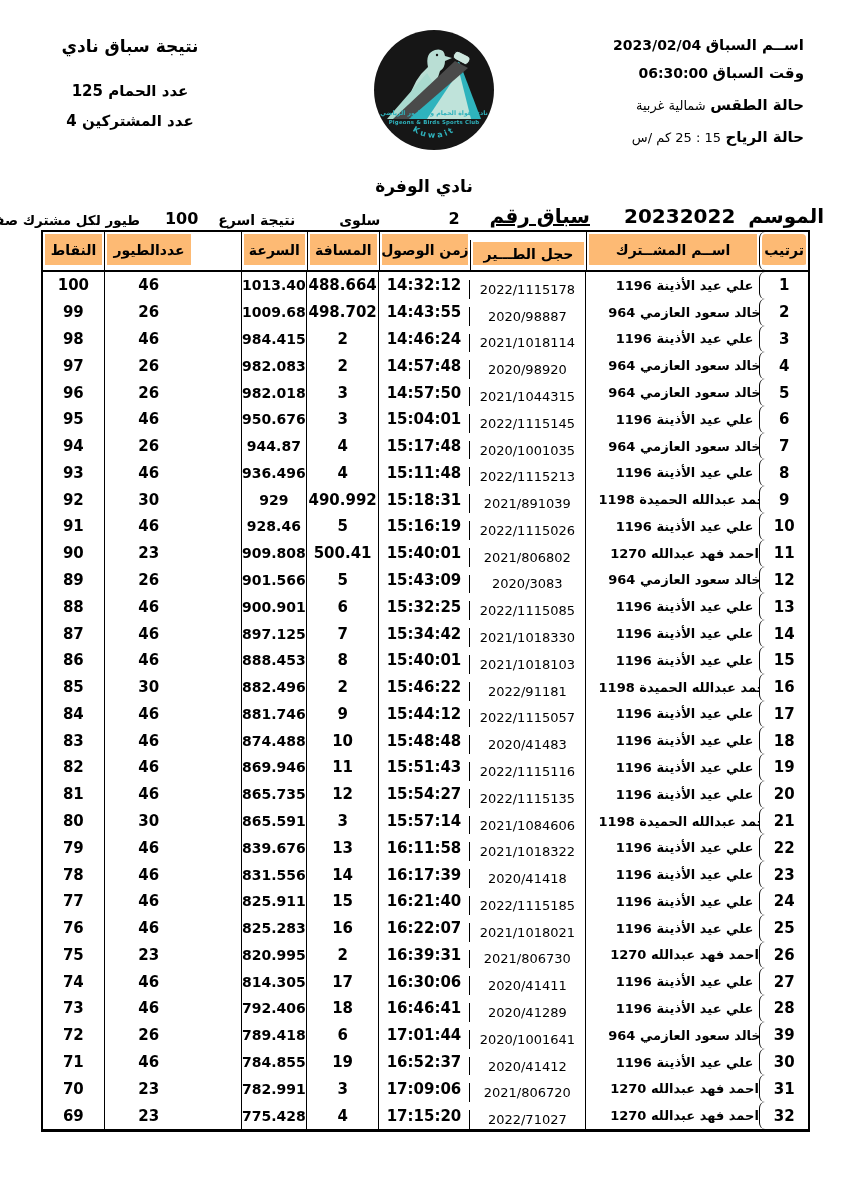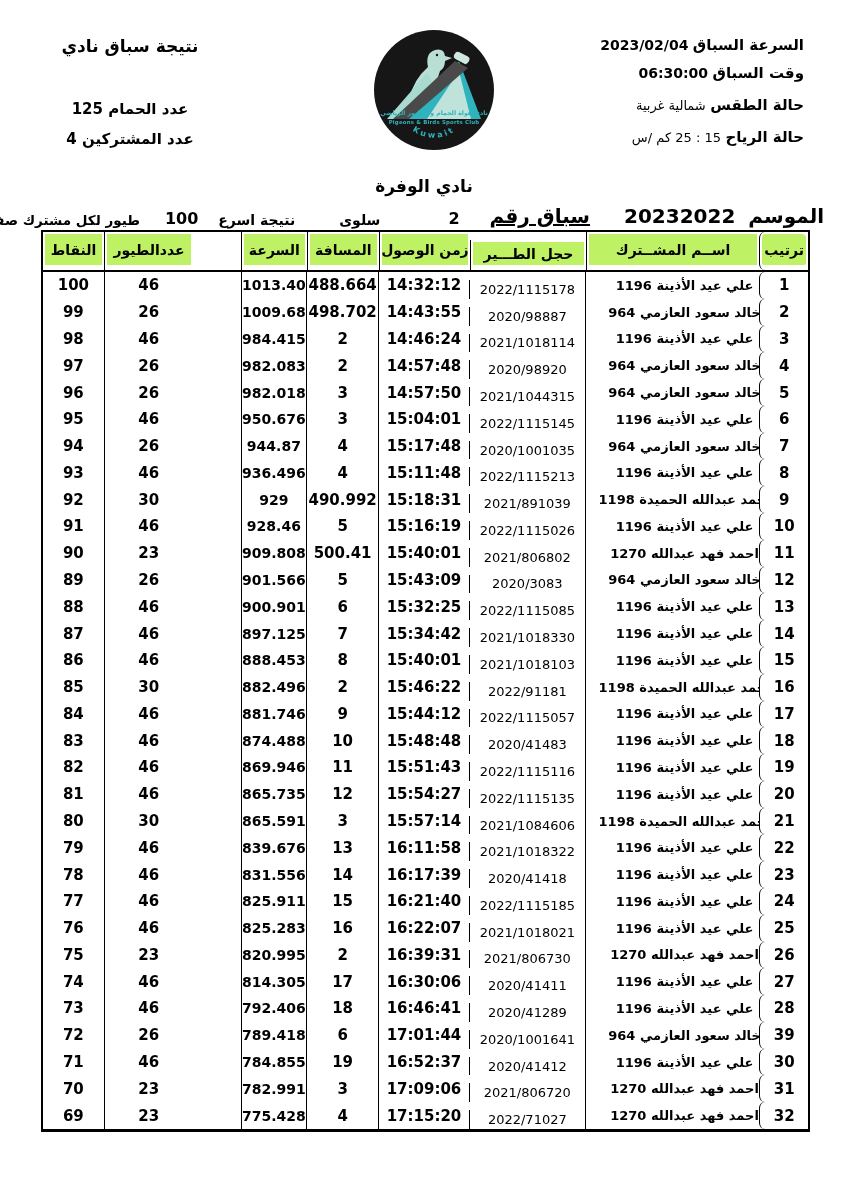--- a/index.html
+++ b/index.html
@@ -7,21 +7,21 @@
     width:848px; height:1200px; position:relative;
     background:#ffffff; color:#000;
     font-family:"DejaVu Sans", sans-serif;
     overflow:hidden;
   }
   
   .header-left {
     position:absolute; left:30px; top:36px; width:200px;
     direction:rtl; text-align:center;
   }
-  .hl-title { font-size:17px; font-weight:bold; margin-bottom:44px; white-space:nowrap; }
+  .hl-title { font-size:17px; font-weight:bold; margin-bottom:26px; white-space:nowrap; }
   .hl-line  { font-size:15px; font-weight:bold; margin-bottom:12px; white-space:nowrap; }
 
   .header-right {
     position:absolute; right:44px; top:36px;
     direction:rtl; text-align:right;
   }
   .hr-line { margin-bottom:10px; white-space:nowrap; font-size:14px; }
   .hr-line .lbl { font-weight:bold; font-size:15px; }
   .hr-line .val-b { font-weight:bold; font-size:14px; }
   .hr-line .val-n { font-weight:normal; font-size:13px; }
@@ -51,21 +51,21 @@
   .ri-per          { font-size:13.5px; margin-left:16px; }
 
   
   .rtable {
     position:absolute; left:41px; top:230px; width:769px;
     direction:rtl; border:2px solid #000; border-bottom-width:3px;
     box-sizing:border-box; background:#fff;
   }
   .thead { display:flex; height:38px; border-bottom:2px solid #000; }
   .thead .cell {
-    background:#bef264; background-clip:content-box;
+    background:#fdba74; background-clip:content-box;
     padding:2px 2px 5px 2px;
     font-weight:bold; font-size:14px;
   }
   .tbody { height:857px; display:flex; flex-direction:column; }
   .trow { flex:1 1 0; display:flex; }
   .cell {
     display:flex; align-items:center; justify-content:center;
     box-sizing:border-box; border-left:1px solid #000;
     white-space:nowrap; overflow:hidden;
   }
@@ -118,21 +118,21 @@
         <path id="kwArc" d="M34,96 A36,36 0 0 0 92,96"></path>
       </defs>
     <text font-size="8" font-weight="bold" fill="#2fb3bd" letter-spacing="2.5">
       <textPath href="#kwArc" startOffset="50%" text-anchor="middle">Kuwait</textPath>
     </text>
   </svg>
 </div>
 
 <div class="header-right">
   <div class="hr-line">
-    <span class="lbl">السرعة السباق</span>
+    <span class="lbl">اســم السباق</span>
     <span class="val-b">2023/02/04</span>
   </div>
   <div class="hr-line hr-gap">
     <span class="lbl">وقت السباق</span>
     <span class="val-b">06:30:00</span>
   </div>
   <div class="hr-line hr-gap">
     <span class="lbl">حالة الطقس</span>
     <span class="val-n">شمالية غربية</span>
   </div>

